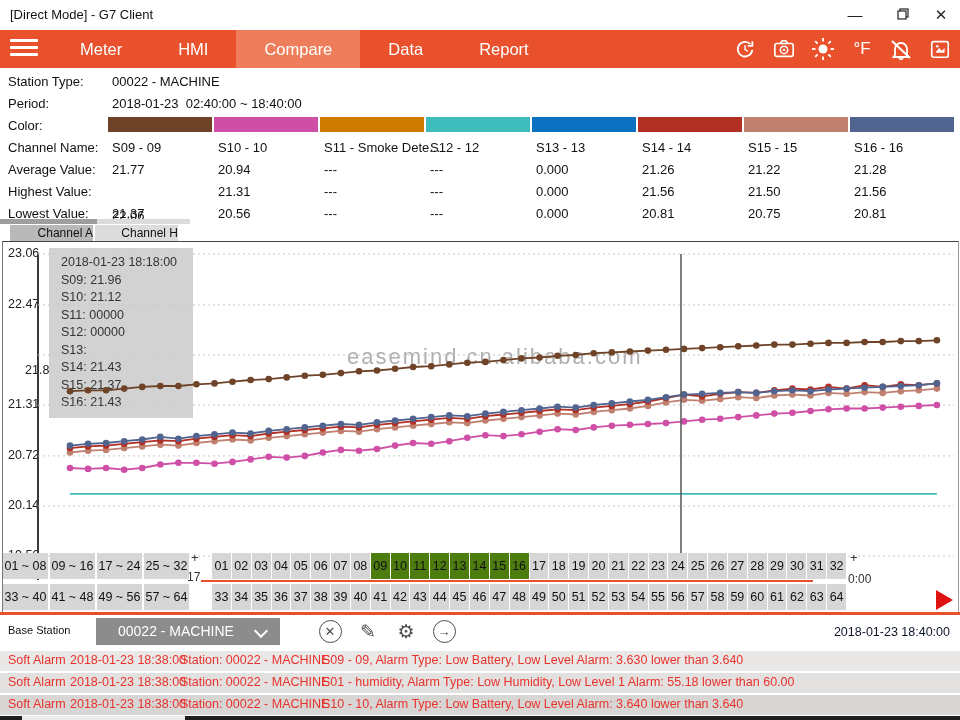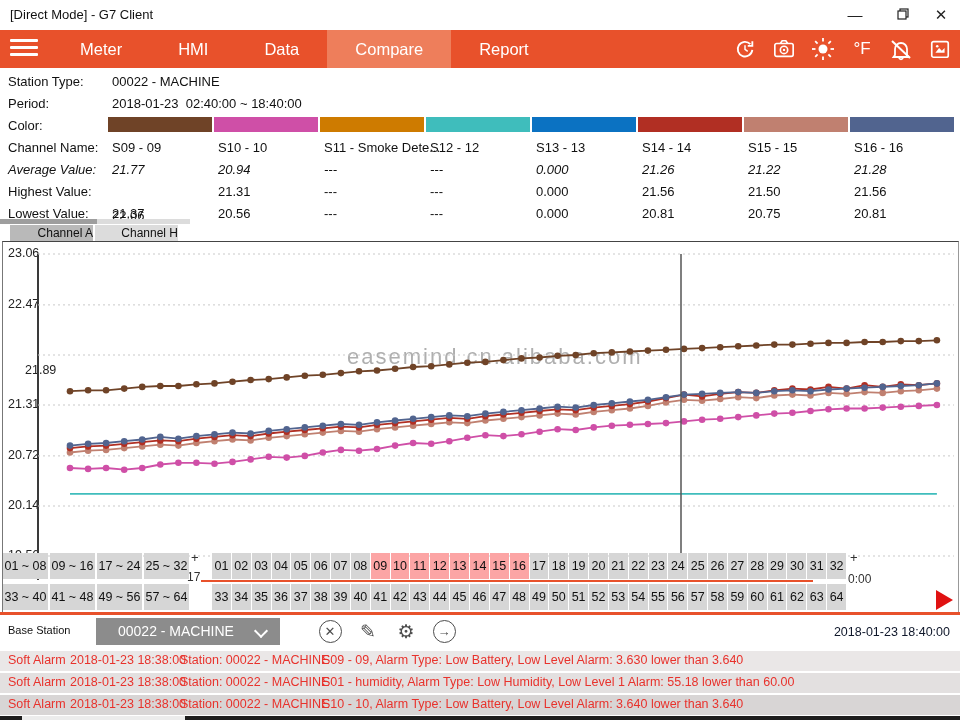--- a/index.html
+++ b/index.html
@@ -40,21 +40,21 @@
   #yaxis-line{position:absolute;left:34px;top:12px;width:2px;height:326px;background:#3a3a3a;}
   #watermark{position:absolute;left:344px;top:102px;font-size:22px;color:#AFAFAF;letter-spacing:2px;z-index:1;}
   #tooltip{position:absolute;left:46px;top:6px;width:132px;background:#D2D2D2;padding:6px 0 6px 12px;z-index:1;}
   #tooltip div{font-size:12.5px;color:#333;line-height:17.5px;white-space:nowrap;}
   #chart-svg{position:absolute;left:35px;top:0;z-index:2;pointer-events:none;}
   
   .grp-row{position:absolute;display:flex;gap:2px;z-index:3;}
   .grp-btn{width:45px;height:26px;background:#D6D6D6;font-size:12.5px;line-height:26px;text-align:center;color:#111;cursor:default;}
   .num-row{position:absolute;display:flex;gap:1px;z-index:3;}
   .num-btn{width:18.85px;height:26px;background:#D6D6D6;font-size:12.5px;line-height:26px;text-align:center;color:#111;cursor:default;}
-  .num-btn.sel{background:#fca5a5;}
+  .num-btn.sel{background:#4d7c0f;}
   .plus-mark{position:absolute;font-size:13px;color:#333;z-index:3;}
   .axis-frag{position:absolute;font-size:12px;color:#333;z-index:2;}
   #x-axis-line{position:absolute;left:198px;top:338px;width:612px;height:2px;background:#E8512B;z-index:2;}
   #bottom-separator{position:absolute;left:0;top:612px;width:960px;height:3px;background:#E8512B;z-index:4;}
   #next-arrow{position:absolute;left:936px;top:590px;width:0;height:0;z-index:5;
               border-top:10px solid transparent;border-bottom:10px solid transparent;border-left:17px solid #E01212;}
   
   #base-label{position:absolute;left:8px;top:624px;font-size:11px;color:#111;}
   #base-dropdown{position:absolute;left:96px;top:618px;width:184px;height:27px;background:#8C8C8C;cursor:default;}
   #base-dropdown-value{position:absolute;left:22px;top:0;line-height:27px;font-size:14px;color:#fff;}
@@ -88,22 +88,22 @@
 
 <div id="menubar">
   <div id="hamburger">
       <div></div>
       <div></div>
       <div></div>
     </div>
   <div id="menu-items">
       <div class="menu-item">Meter</div>
       <div class="menu-item">HMI</div>
+      <div class="menu-item active">Compare</div>
       <div class="menu-item">Data</div>
-      <div class="menu-item active">Compare</div>
       <div class="menu-item">Report</div>
     </div>
   <div id="menu-icons">
     <span class="mi">
       <svg width="22" height="22" viewBox="0 0 24 24">
           <path d="M20 13a8 8 0 1 1-2.2-6.4" fill="none" stroke="#fff" stroke-width="2"></path>
           <path d="M20 3.5v5h-5" fill="none" stroke="#fff" stroke-width="2"></path>
           <path d="M12 8v4.5l3 2" fill="none" stroke="#fff" stroke-width="1.6"></path>
         </svg>
     </span>
@@ -168,21 +168,21 @@
       <span class="rl">Channel Name:</span>
       <span class="cell" style="left: 112px;">S09 - 09</span>
       <span class="cell" style="left: 218px;">S10 - 10</span>
       <span class="cell" style="left: 324px;">S11 - Smoke Dete...</span>
       <span class="cell" style="left: 430px;">S12 - 12</span>
       <span class="cell" style="left: 536px;">S13 - 13</span>
       <span class="cell" style="left: 642px;">S14 - 14</span>
       <span class="cell" style="left: 748px;">S15 - 15</span>
       <span class="cell" style="left: 854px;">S16 - 16</span>
     </div>
-    <div class="table-row" style="top: 162px; font-style: italic;">
+    <div class="table-row" style="top: 162px;">
       <span class="rl">Average Value:</span>
       <span class="cell" style="left: 112px;">21.77</span>
       <span class="cell" style="left: 218px;">20.94</span>
       <span class="cell" style="left: 324px;">---</span>
       <span class="cell" style="left: 430px;">---</span>
       <span class="cell" style="left: 536px;">0.000</span>
       <span class="cell" style="left: 642px;">21.26</span>
       <span class="cell" style="left: 748px;">21.22</span>
       <span class="cell" style="left: 854px;">21.28</span>
     </div>
@@ -222,20 +222,31 @@
   <div id="y-labels">
       <div class="ylab" style="top: 4px;">23.06</div>
       <div class="ylab" style="top: 54.9086px;">22.47</div>
       <div class="ylab" style="top: 121px; margin-left: 17px;">21.89</div>
       <div class="ylab" style="top: 155px;">21.31</div>
       <div class="ylab" style="top: 205.909px;">20.72</div>
       <div class="ylab" style="top: 255.954px;">20.14</div>
       <div class="ylab" style="top: 306px;">19.56</div>
     </div>
   <div id="yaxis-line"></div>
+  <div id="tooltip">
+    <div>2018-01-23 18:18:00</div>
+  <div>S09: 21.96</div>
+      <div>S10: 21.12</div>
+      <div>S11: 00000</div>
+      <div>S12: 00000</div>
+      <div>S13:</div>
+      <div>S14: 21.43</div>
+      <div>S15: 21.37</div>
+      <div>S16: 21.43</div>
+    </div>
   <span id="watermark">easemind.cn.alibaba.com</span>
   <svg id="chart-svg" width="921" height="345" viewBox="0 0 921 345">
       <line x1="0" y1="12.0" x2="916" y2="12.0" stroke="#C9C9C9" stroke-width="1" stroke-dasharray="2 3"></line>
       <line x1="0" y1="62.9" x2="916" y2="62.9" stroke="#C9C9C9" stroke-width="1" stroke-dasharray="2 3"></line>
       <line x1="0" y1="113.0" x2="916" y2="113.0" stroke="#C9C9C9" stroke-width="1" stroke-dasharray="2 3"></line>
       <line x1="0" y1="163.0" x2="916" y2="163.0" stroke="#C9C9C9" stroke-width="1" stroke-dasharray="2 3"></line>
       <line x1="0" y1="213.9" x2="916" y2="213.9" stroke="#C9C9C9" stroke-width="1" stroke-dasharray="2 3"></line>
       <line x1="0" y1="264.0" x2="916" y2="264.0" stroke="#C9C9C9" stroke-width="1" stroke-dasharray="2 3"></line>
       <line x1="0" y1="314.0" x2="916" y2="314.0" stroke="#C9C9C9" stroke-width="1" stroke-dasharray="2 3"></line>
       <polyline points="32.0,251.9 50.1,251.9 68.1,251.9 86.2,251.9 104.2,251.9 122.3,251.9 140.4,251.9 158.4,251.9 176.5,251.9 194.5,251.9 212.6,251.9 230.7,251.9 248.7,251.9 266.8,251.9 284.8,251.9 302.9,251.9 321.0,251.9 339.0,251.9 357.1,251.9 375.1,251.9 393.2,251.9 411.3,251.9 429.3,251.9 447.4,251.9 465.4,251.9 483.5,251.9 501.6,251.9 519.6,251.9 537.7,251.9 555.7,251.9 573.8,251.9 591.9,251.9 609.9,251.9 628.0,251.9 646.0,251.9 664.1,251.9 682.2,251.9 700.2,251.9 718.3,251.9 736.3,251.9 754.4,251.9 772.5,251.9 790.5,251.9 808.6,251.9 826.6,251.9 844.7,251.9 862.8,251.9 880.8,251.9 898.9,251.9" fill="none" stroke="#3FBDBC" stroke-width="1.8"></polyline>

